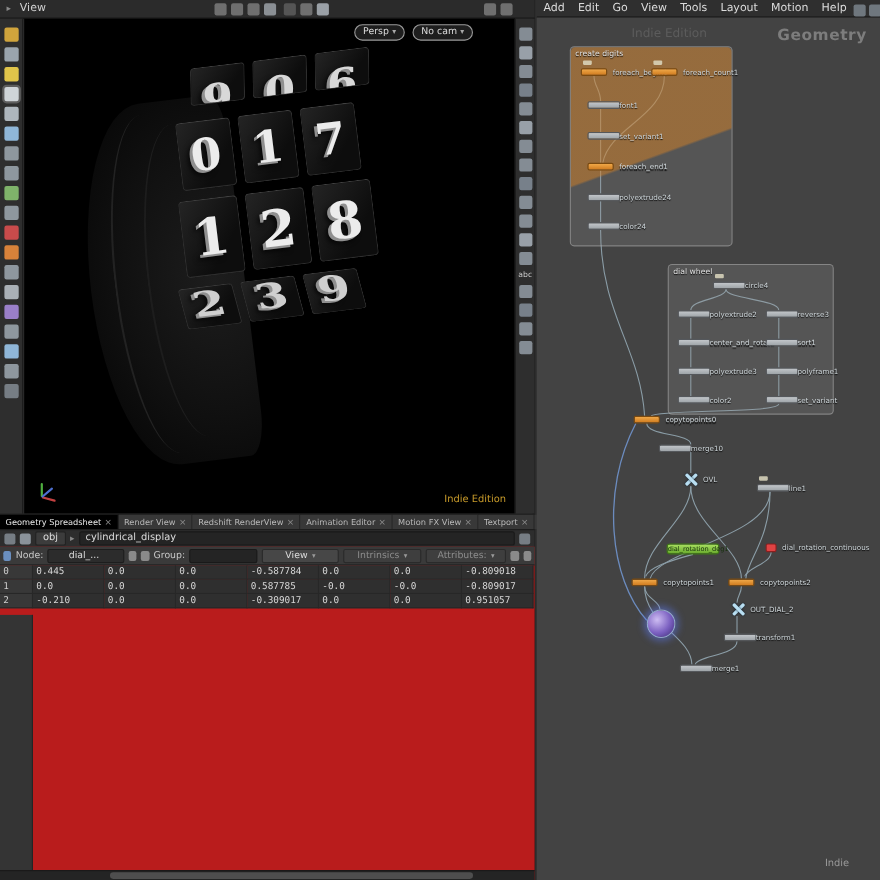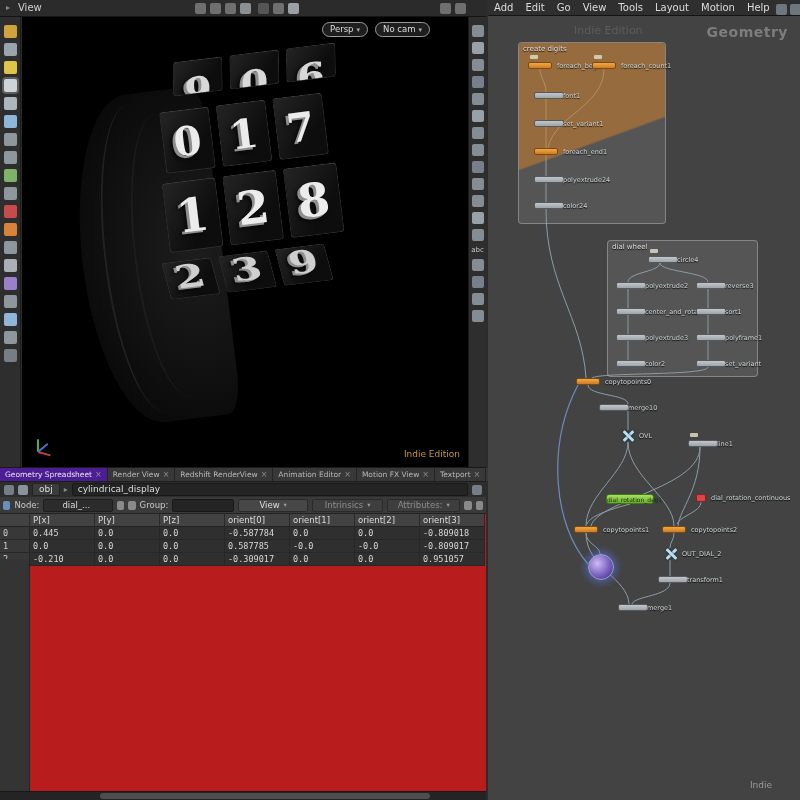--- a/index.html
+++ b/index.html
@@ -49,21 +49,21 @@
   .vp-pill .ar{font-size:7px;color:#aaa;margin-left:3px;}
   #vp-watermark{position:absolute;right:8px;bottom:8px;font-size:9px;color:#c79a2a;}
   #axis-gizmo{position:absolute;left:12px;bottom:10px;width:20px;height:20px;}
   #axis-gizmo span{position:absolute;left:4px;bottom:4px;width:13px;height:2px;transform-origin:left center;border-radius:1px;}
   .ax-y{background:#4fae3f;transform:rotate(-90deg);}
   .ax-x{background:#c24040;transform:rotate(15deg);}
   .ax-z{background:#4d6fd0;transform:rotate(-40deg);}
   
   #tabs-row{position:absolute;left:0;top:467px;width:486px;height:14px;background:#333;border-top:1px solid #191919;display:flex;align-items:stretch;box-sizing:border-box;}
   .tab{display:flex;align-items:center;gap:3px;padding:0 5px;font-size:7.5px;color:#b8b8b8;background:#383838;border-right:1px solid #242424;white-space:nowrap;}
-  .tab.active{background:#4c1d95;color:#e8e8e8;}
+  .tab.active{background:#000000;color:#e8e8e8;}
   .tclose{color:#8d8d8d;font-size:8px;}
   .tab-tools{margin-left:auto;display:flex;align-items:center;gap:2px;padding-right:3px;}
   .tab-tools span{font-size:9px;color:#bbb;padding:0 3px;background:#3e3e3e;border:1px solid #2a2a2a;border-radius:2px;line-height:10px;}
   
   #path-bar{position:absolute;left:0;top:481px;width:486px;height:16px;background:#2d2d2d;border-top:1px solid #1c1c1c;display:flex;align-items:center;gap:4px;padding:0 4px;box-sizing:border-box;font-size:9px;}
   .pb-ic{width:10px;height:10px;border-radius:2px;background:#767d84;}
   .pb-chip{background:#3c3c3c;border:1px solid #222;border-radius:2px;padding:0 6px;line-height:11px;color:#ddd;}
   .pb-sep{color:#888;font-size:8px;}
   .pb-field{flex:1;background:#242424;border:1px solid #191919;border-radius:2px;color:#ddd;line-height:11px;padding:0 5px;}
   
@@ -307,30 +307,20 @@
           </span>
         <span class="sc-dd dim" style="width:74px">
             <span>Attributes:</span>
             <span class="dd-ar">▾</span>
           </span>
         <span class="sc-ic g"></span>
         <span class="sc-ic g"></span>
       </div>
 
       <div id="sheet-table">
-        <div class="trh">
-          <div></div>
-          <div>P[x]</div>
-          <div>P[y]</div>
-          <div>P[z]</div>
-          <div>orient[0]</div>
-          <div>orient[1]</div>
-          <div>orient[2]</div>
-          <div>orient[3]</div>
-        </div>
         <div class="trr">
           <div class="gut">0</div>
           <div>0.445</div>
           <div>0.0</div>
           <div>0.0</div>
           <div>-0.587784</div>
           <div>0.0</div>
           <div>0.0</div>
           <div>-0.809018</div>
         </div>

